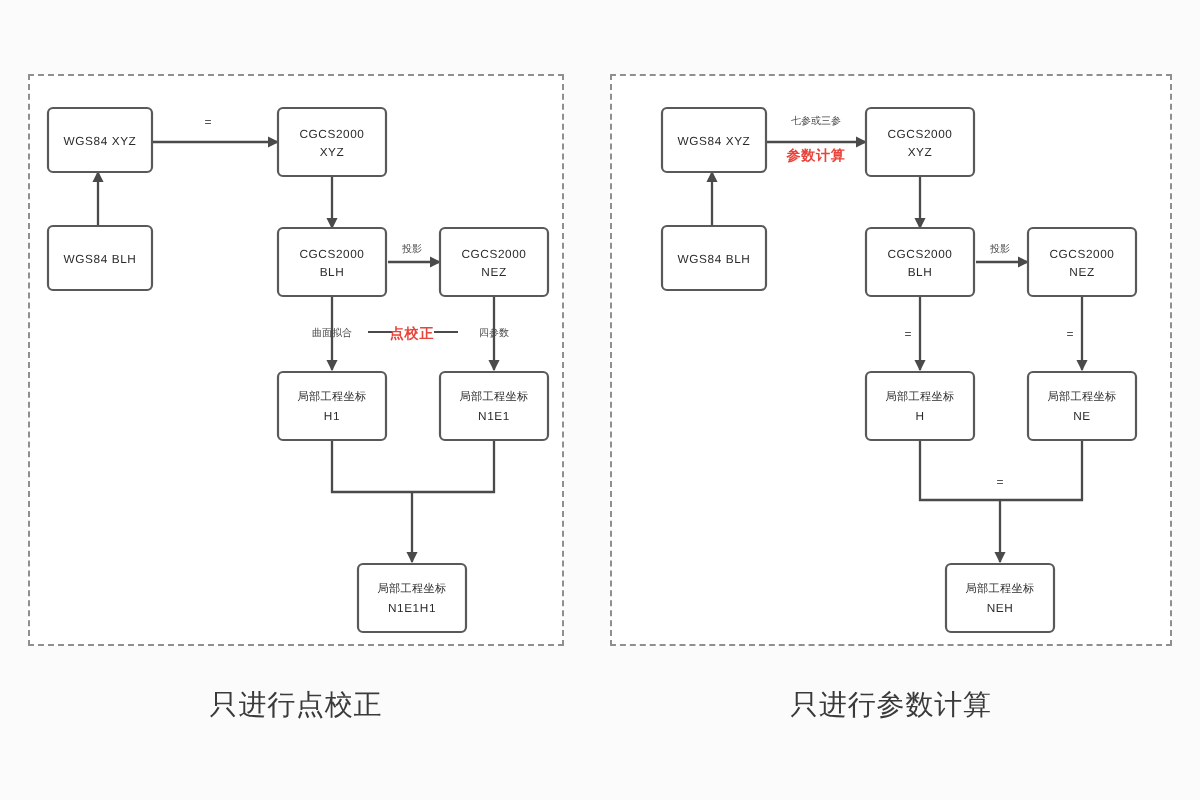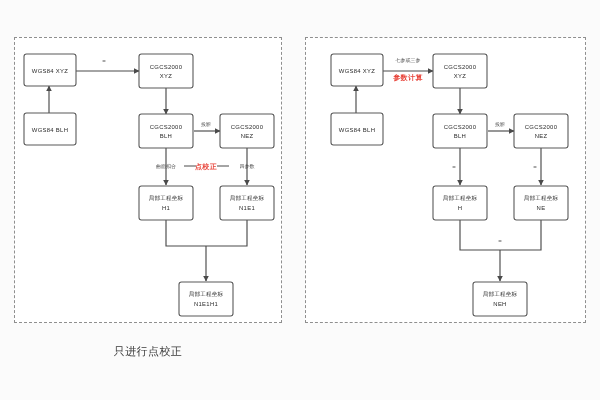--- a/index.html
+++ b/index.html
@@ -21,21 +21,21 @@
     background: #ffffff;
     box-sizing: border-box;
   }
   #panel-left  { left: 14px;  top: 37px; width: 268px; height: 286px; }
   #panel-right { left: 305px; top: 37px; width: 281px; height: 286px; }
 
   .caption {
     position: absolute;
     width: 268px;
     text-align: center;
-    font-size: 11px;
+    font-size: 14px;
     color: #3a3a3a;
     letter-spacing: 0.4px;
     white-space: nowrap;
   }
   #caption-left  { left: 14px;  top: 344px; }
   #caption-right { left: 305px; top: 344px; width: 281px; }
 
   svg.flow {
     position: absolute;
     left: 0;
@@ -191,14 +191,15 @@
 
     <text class="edgelabel" x="408" y="62">七参或三参</text>
     <text class="edgelabel red" x="408" y="80">参数计算</text>
     <text class="edgelabel" x="500" y="126">投影</text>
     <text class="edgelabel eq" x="454" y="169">=</text>
     <text class="edgelabel eq" x="535" y="169">=</text>
     <text class="edgelabel eq" x="500" y="243">=</text>
   </svg>
 
   <div class="caption" id="caption-left">只进行点校正</div>
+  <div class="caption" id="caption-right">只进行参数计算</div>
 
 </div>
 
 </body></html>

